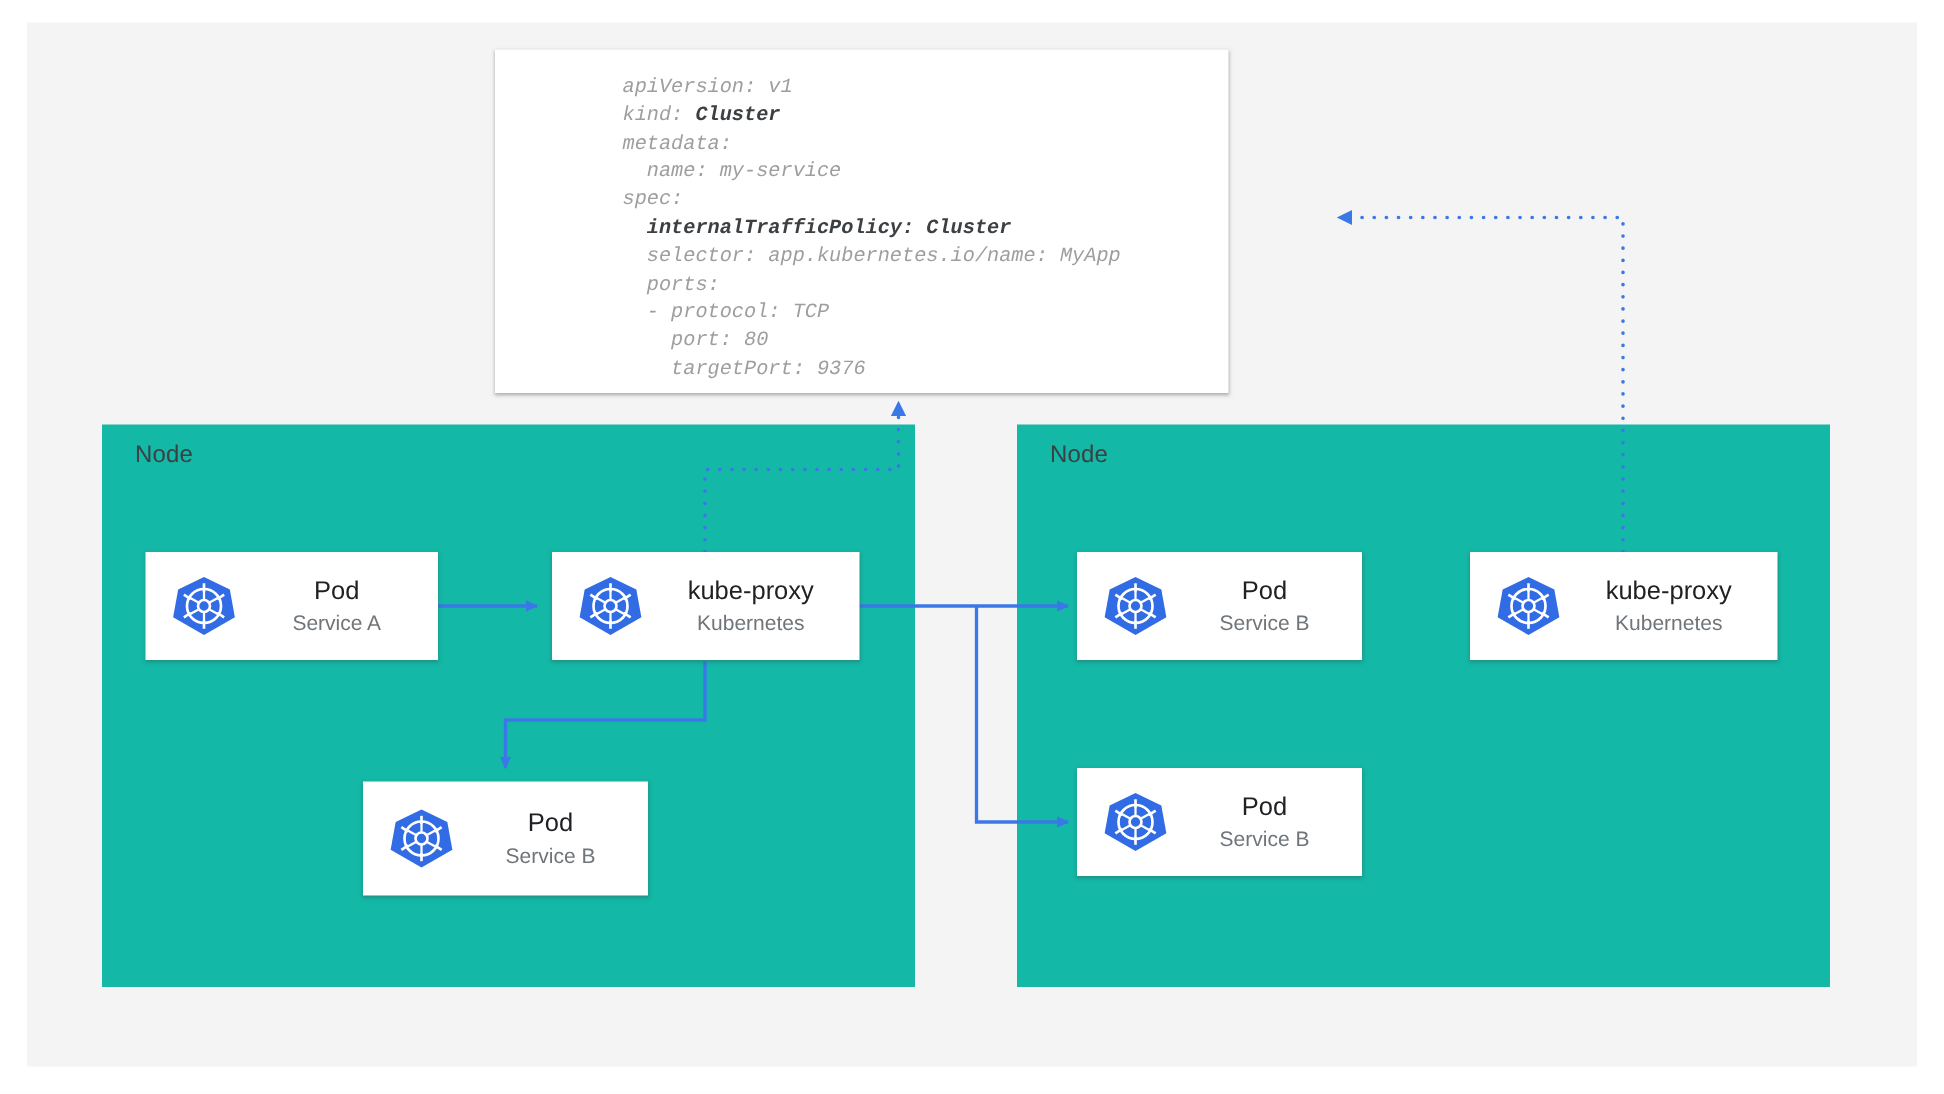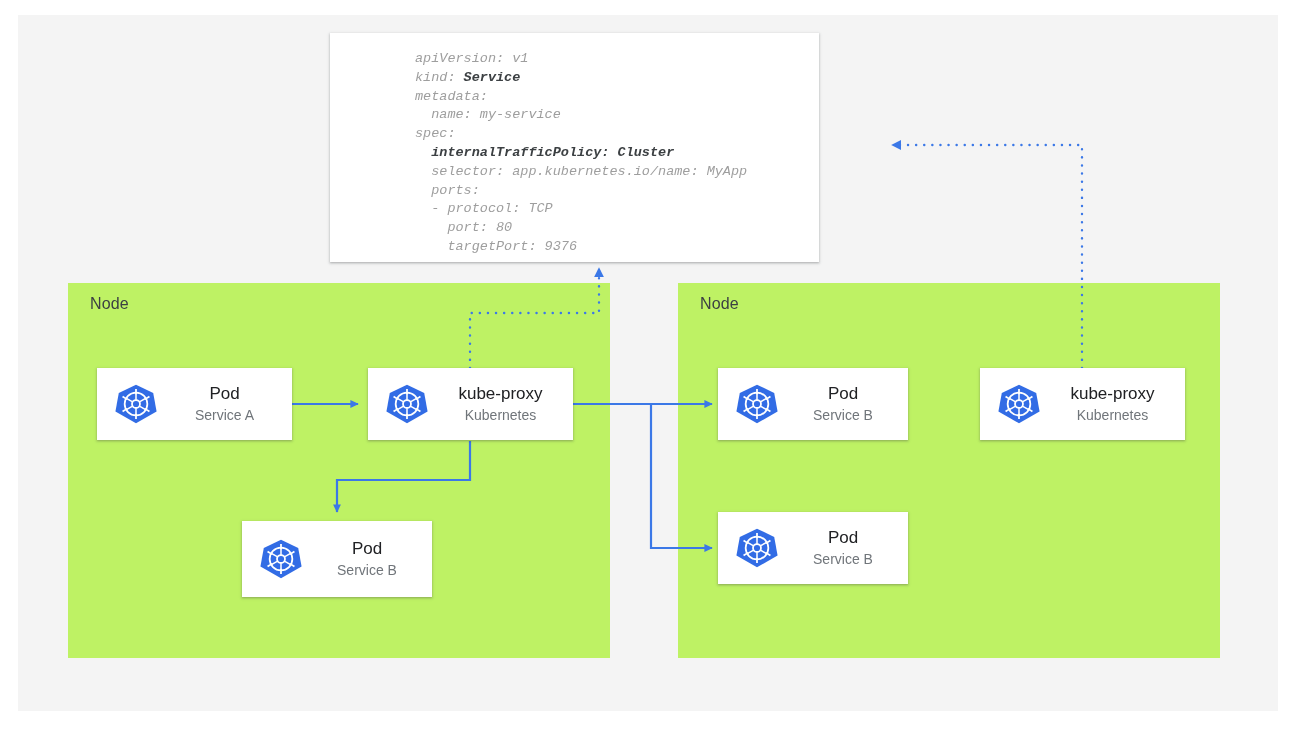--- a/index.html
+++ b/index.html
@@ -26,21 +26,21 @@
     left: 18px;
     top: 15px;
     width: 1260px;
     height: 696px;
     background: #f4f4f4;
   }
 
   
   .node-group {
     position: absolute;
-    background: #bef264;
+    background: #14b8a6;
   }
   .node-label {
     position: absolute;
     left: 22px;
     top: 12px;
     font-size: 16px;
     color: #3c4043;
     letter-spacing: .1px;
     white-space: nowrap;
   }
@@ -154,21 +154,21 @@
 
     <path d="M651,404 L651,548 L712,548" fill="none" stroke="#3b78e7" stroke-width="2.2" stroke-linejoin="miter" marker-end="url(#ah)"></path>
 
     <path d="M470,368 L470,313 L599,313 L599,268" fill="none" stroke="#3b78e7" stroke-width="2.4" stroke-linecap="round" stroke-dasharray="0.1 8" marker-end="url(#ah-dot)"></path>
 
     <path d="M1082,368 L1082,145 L892,145" fill="none" stroke="#3b78e7" stroke-width="2.4" stroke-linecap="round" stroke-dasharray="0.1 8" marker-end="url(#ah-dot)"></path>
   </svg>
 
   <div class="yaml-box">
     <pre class="yaml-code">apiVersion: v1
-kind: <b>Service</b>
+kind: <b>Cluster</b>
 metadata:
   name: my-service
 spec:
   <b>internalTrafficPolicy: Cluster</b>
   selector: app.kubernetes.io/name: MyApp
   ports:
   - protocol: TCP
     port: 80
     targetPort: 9376</pre>
   </div>

